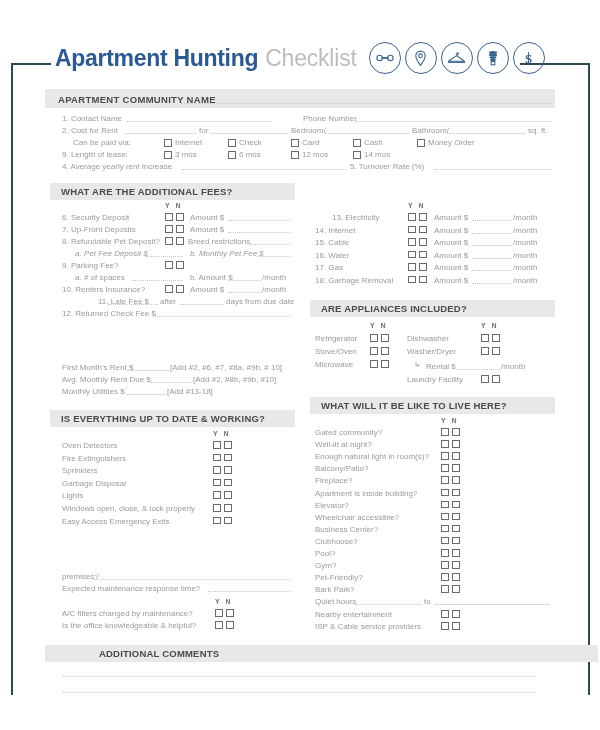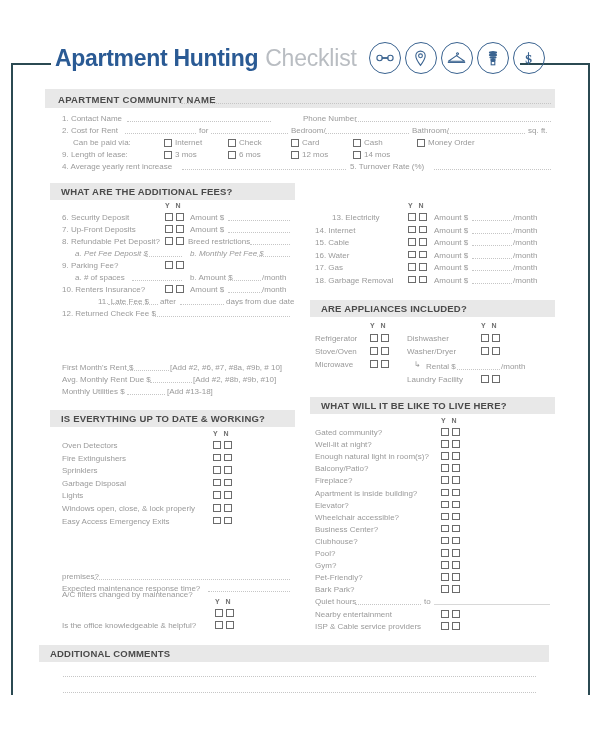--- a/index.html
+++ b/index.html
@@ -25,21 +25,21 @@
   .title-light{font-size:23px;font-weight:400;color:#b9bdc2;letter-spacing:-0.2px;}
   .icon-row{display:flex;align-items:center;gap:4px;margin-left:5px;}
   .hicon{width:30px;height:30px;border:1.3px solid #3a6390;border-radius:50%;
          display:flex;align-items:center;justify-content:center;}
   .hicon svg{display:block;}
 
   
   .bar{position:absolute;background:#e8e8e8;height:17px;display:flex;align-items:center;}
   .bar span{font-size:9.5px;font-weight:bold;color:#4a4a4a;letter-spacing:0.2px;
             font-family:"Liberation Sans",sans-serif;padding-left:11px;}
-  .bar.wide{left:39px;width:510px;}
+  .bar.wide{left:45px;width:510px;padding-left:43px;}
   .bar.left{left:50px;width:245px;}
   .bar.right{left:310px;width:245px;}
 
   
   .t{position:absolute;font-size:8px;white-space:nowrap;color:#9a9a9a;}
   .t.it{font-style:italic;}
 
   
   .dline{position:absolute;border-bottom:1px dotted #c6c6c6;height:0;}
   .sline{position:absolute;border-bottom:1px solid #d8d8d8;height:0;}
@@ -244,21 +244,21 @@
       <div class="t" style="left: 62px; top: 516.6px;">Easy Access Emergency Exits</div>
       <div class="cb" style="left: 213px; top: 516.6px;"></div>
       <div class="cb" style="left: 224px; top: 516.6px;"></div>
     </div>
 
   <div class="t" style="left:62px;top:572px;">premises?</div>
   <div class="dline" style="left:94px;top:579px;width:196px;"></div>
   <div class="t" style="left:62px;top:584px;">Expected maintenance response time?</div>
   <div class="dline" style="left:208px;top:591px;width:82px;"></div>
   <div class="yn" style="left:215px;top:598px;">Y  N</div>
-  <div class="t" style="left:62px;top:590px;">A/C filters changed by maintenance?</div>
+  <div class="t" style="left:62px;top:609px;">A/C filters changed by maintenance?</div>
   <div class="cb" style="left:215px;top:609px;"></div>
   <div class="cb" style="left:226px;top:609px;"></div>
   <div class="t" style="left:62px;top:621px;">Is the office knowledgeable &amp; helpful?</div>
   <div class="cb" style="left:215px;top:621px;"></div>
   <div class="cb" style="left:226px;top:621px;"></div>
 
   <div class="yn" style="left:408px;top:202px;">Y  N</div>
   <div id="utilities-rows">
       <div class="t" style="left: 332px; top: 213px;">13. Electricity</div>
       <div class="cb" style="left: 408px; top: 213px;"></div>

